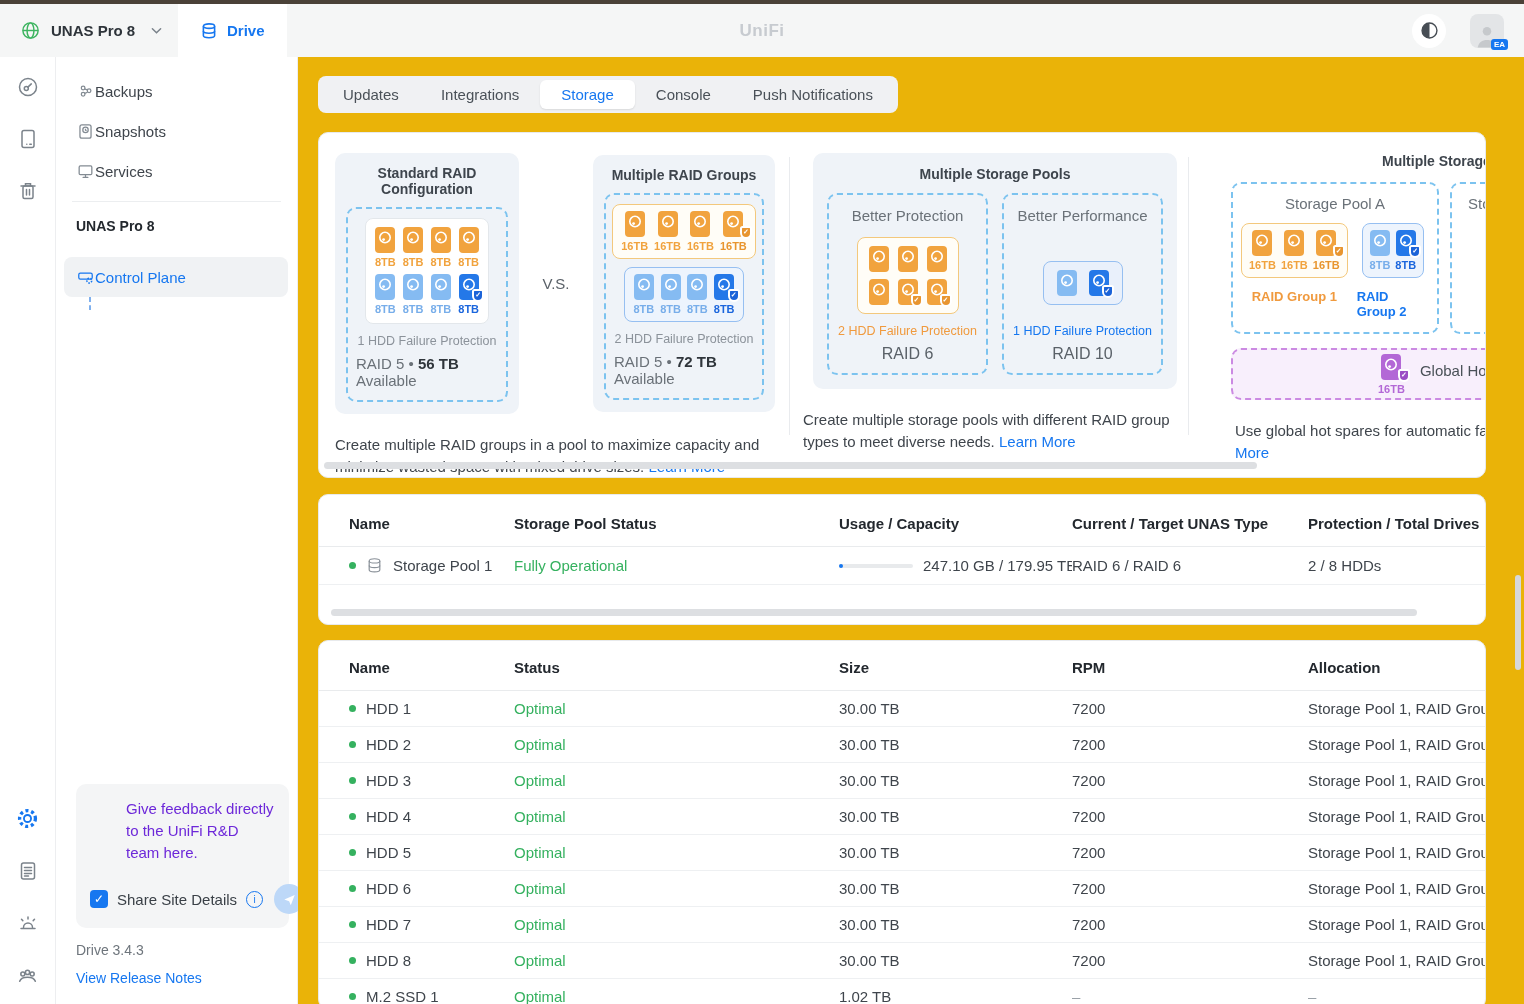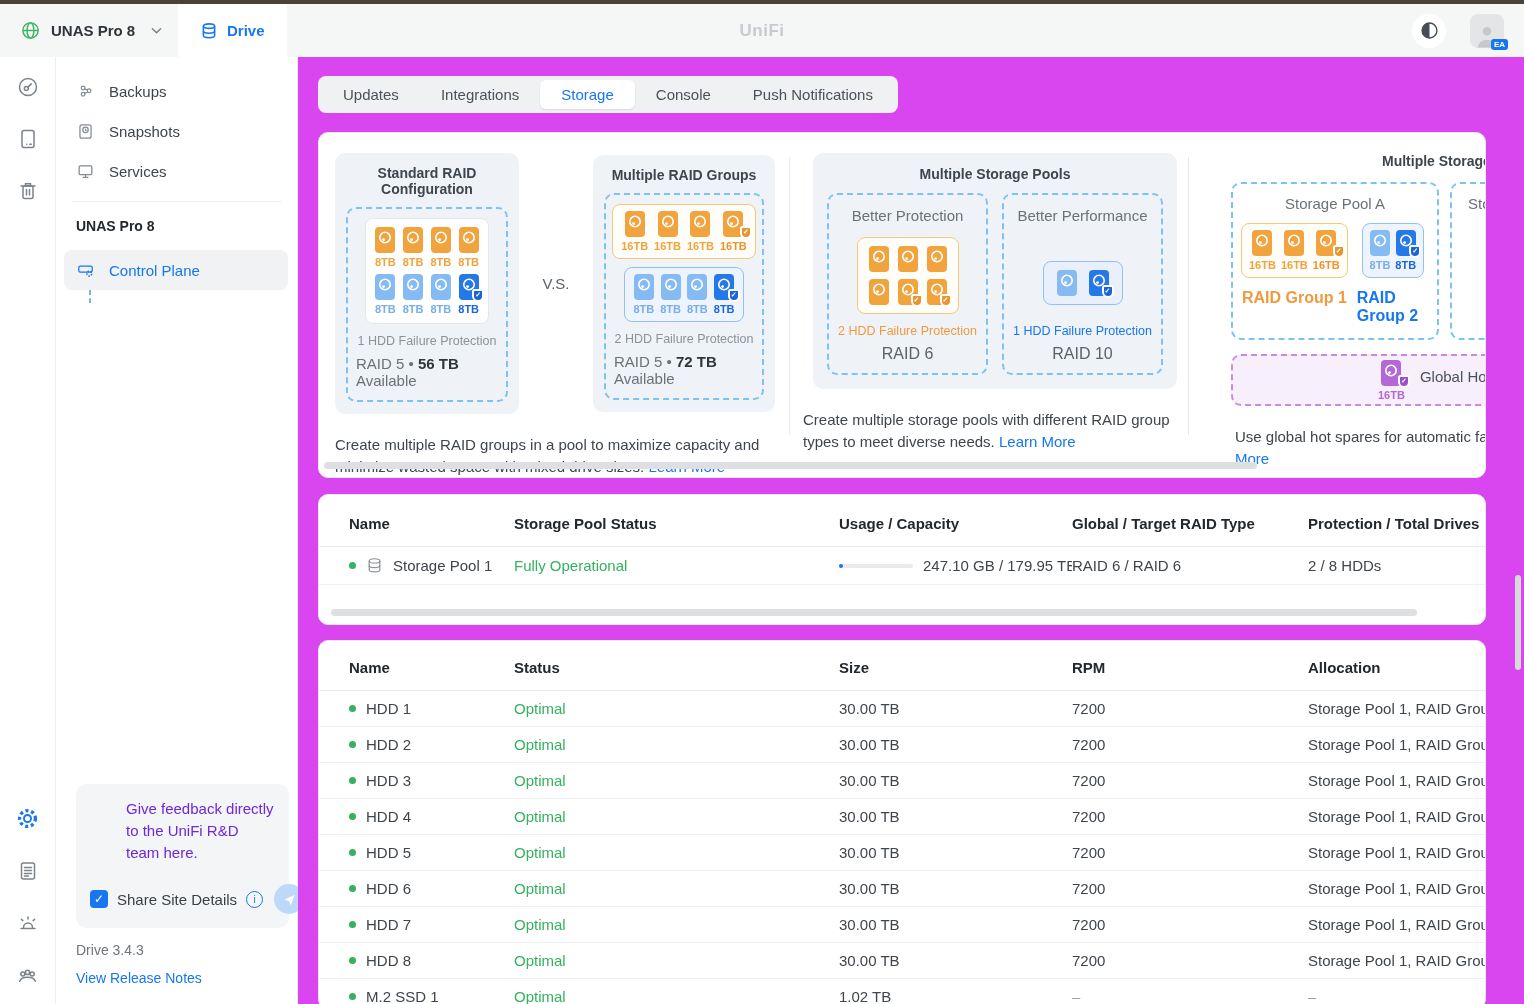--- a/index.html
+++ b/index.html
@@ -25,41 +25,41 @@
 
   
   .body-row { display:flex; height:947px; }
   .rail { width:56px; border-right:1px solid #edeef0; display:flex; flex-direction:column; align-items:center; padding:18px 0 16px; }
   .rail .ric { color:#7b838b; margin-bottom:28px; }
   .rail .spacer { flex:1; }
   .rail .ric.active { color:#1677f0; }
   .rail .ric:last-child { margin-bottom:0; }
 
   .sidebar { width:242px; border-right:1px solid #edeef0; display:flex; flex-direction:column; padding-top:14px; }
-  .nav-item { display:flex; align-items:center; gap:14px; height:40px; padding:0 20px; font-size:15px; color:#3f454c; }
+  .nav-item { display:flex; align-items:center; height:40px; padding:0 20px; font-size:15px; color:#3f454c; }
   .nav-item .nic { color:#838b93; }
   .sb-divider { height:1px; background:#eceef0; margin:10px 16px 6px; }
   .sb-section { font-size:14px; font-weight:700; color:#23282e; margin:10px 20px 8px; }
-  .nav-item.selected { background:#f0f2f4; border-radius:8px; margin:8px 9px 0 8px; padding:0 12px; color:#1677f0; }
+  .nav-item.selected { background:#f0f2f4; border-radius:8px; margin:15px 9px 0 8px; padding:0 12px; color:#1677f0; }
   .nav-item.selected .nic { color:#1677f0; }
   .connector { border-left:2px dashed #7fb0ee; height:13px; margin-left:33px; }
 
   .sb-spacer { flex:1; }
   .feedback { margin:0 9px 12px 20px; background:#f4f5f6; border-radius:10px; padding:14px; height:144px; display:flex; flex-direction:column; width:213px; }
   .fb-ph { color:#6d28d9; font-size:15px; line-height:22px;margin-left:36px; }
   .fb-row { margin-top:auto; display:flex; align-items:center; gap:9px; }
   .cb { width:18px; height:18px; border-radius:4px; background:#1677f0; color:#fff; font-size:12px; display:flex; align-items:center; justify-content:center; flex:none; }
   .fb-label { font-size:15px; color:#3a4047; white-space:nowrap; }
   .info-i { width:17px; height:17px; border-radius:50%; border:1.5px solid #1677f0; color:#1677f0; font-size:10px; display:flex; align-items:center; justify-content:center; flex:none; }
   .send { width:30px; height:30px; border-radius:50%; background:#bdd8f8; display:flex; align-items:center; justify-content:center; margin-left:2px; flex:none; }
   .version { font-size:14px; color:#6e757c; margin:2px 20px 12px; }
   .release { font-size:14px; color:#1677f0; margin:0 20px 18px; }
 
   
-  .main { flex:1; position:relative; padding:19px 38px 0 20px; overflow:hidden; background:#d946ef; }
+  .main { flex:1; position:relative; padding:19px 38px 0 20px; overflow:hidden; background:#eab308; }
   .tabbar { display:inline-flex; background:#f0f1f3; border-radius:8px; padding:4px; }
   .tab { padding:6px 21px; font-size:15px; color:#4a5158; border-radius:6px; }
   .tab.active { background:#fff; color:#1677f0; box-shadow:0 1px 2px rgba(0,0,0,.10); }
 
   .card { border:1px solid #e8eaec; border-radius:10px; background:#fff; position:relative; }
   .edu-card { margin-top:19px; height:346px; display:flex; overflow:hidden; }
   .panelA { width:470px; flex:none; padding:20px 14px 0 16px; }
   .vdiv { width:1px; background:#e9ebee; margin:24px 0 42px; flex:none; }
   .panelB { width:398px; flex:none; padding:20px 11px 0 13px; }
   .panelC { width:680px; flex:none; padding:20px 0 0 42px; }
@@ -88,21 +88,21 @@
   .wb3 { background:#fffdf7; border:1.5px solid #f3c87c; border-radius:8px; padding:8px 11px; display:grid; grid-template-columns:repeat(3,auto); gap:7px 9px; margin-top:13px; }
   .perf-box { background:#e9f0fb; border:1.5px solid #96bff1; border-radius:8px; padding:8px 13px; display:flex; gap:12px; margin-top:37px; }
   .pool-dash .prot { margin-top:auto; }
   .raid-name { font-size:16px; color:#5a6168; margin-top:7px; }
 
   .titleC { font-size:14px; font-weight:700; color:#3e454d; margin-left:151px; white-space:nowrap; }
   .poolsC { display:flex; gap:11px; margin-top:13px; }
   .poolA-dash { border:2px dashed #7cc3ef; border-radius:10px; width:208px; padding:11px 8px 13px; display:flex; flex-direction:column; align-items:center; flex:none; }
   .poolB-dash { border:2px dashed #7cc3ef; border-radius:10px; width:300px; padding:11px 10px; flex:none; }
   .grpwrap { display:flex; flex-direction:column; align-items:center; gap:11px; }
-  .grp-caption { font-size:16px; font-weight:700; }
+  .grp-caption { font-size:13px; font-weight:700; }
   .grp-caption.o { color:#f09a3e; } .grp-caption.b { color:#1677f0; }
   .grprow { display:flex; gap:9px; margin-top:11px; align-items:flex-start; }
   .grp.sm { padding:6px 7px; gap:5px; }
   .hotspare { margin-top:14px; width:500px; height:52px; border:2px dashed #cb8ae2; background:#f8effc; border-radius:10px; display:flex; align-items:center; padding-left:145px; gap:15px; }
   .hs-label { font-size:15px; color:#4a5158; white-space:nowrap; margin-top:-8px; }
 
   .edu-desc { margin-top:20px; font-size:15px; line-height:22px; color:#3f454c; }
   .panelA .edu-desc { width:444px; }
   .panelB .edu-desc { width:378px; }
   .panelC .edu-desc { width:600px; white-space:nowrap; overflow:hidden; margin-left:4px; }
@@ -698,21 +698,21 @@
 
       <div class="hscroll edu-hscroll"></div>
     </div>
 
     
     <div class="card pool-card">
       <div class="thead">
         <div>Name</div>
         <div>Storage Pool Status</div>
         <div>Usage / Capacity</div>
-        <div>Global / Target RAID Type</div>
+        <div>Current / Target UNAS Type</div>
         <div>Protection / Total Drives</div>
       </div>
       <div class="trow">
         <div class="cell">
           <span class="dot"></span>
           <span class="dbi">
             <svg width="17" height="17" viewBox="0 0 24 24" fill="none" stroke="currentColor" stroke-width="1.7">
               <ellipse cx="12" cy="5.5" rx="7.5" ry="3"></ellipse>
               <path d="M4.5 5.5v6.5c0 1.66 3.36 3 7.5 3s7.5-1.34 7.5-3V5.5"></path>
               <path d="M4.5 12v6c0 1.66 3.36 3 7.5 3s7.5-1.34 7.5-3v-6"></path>

